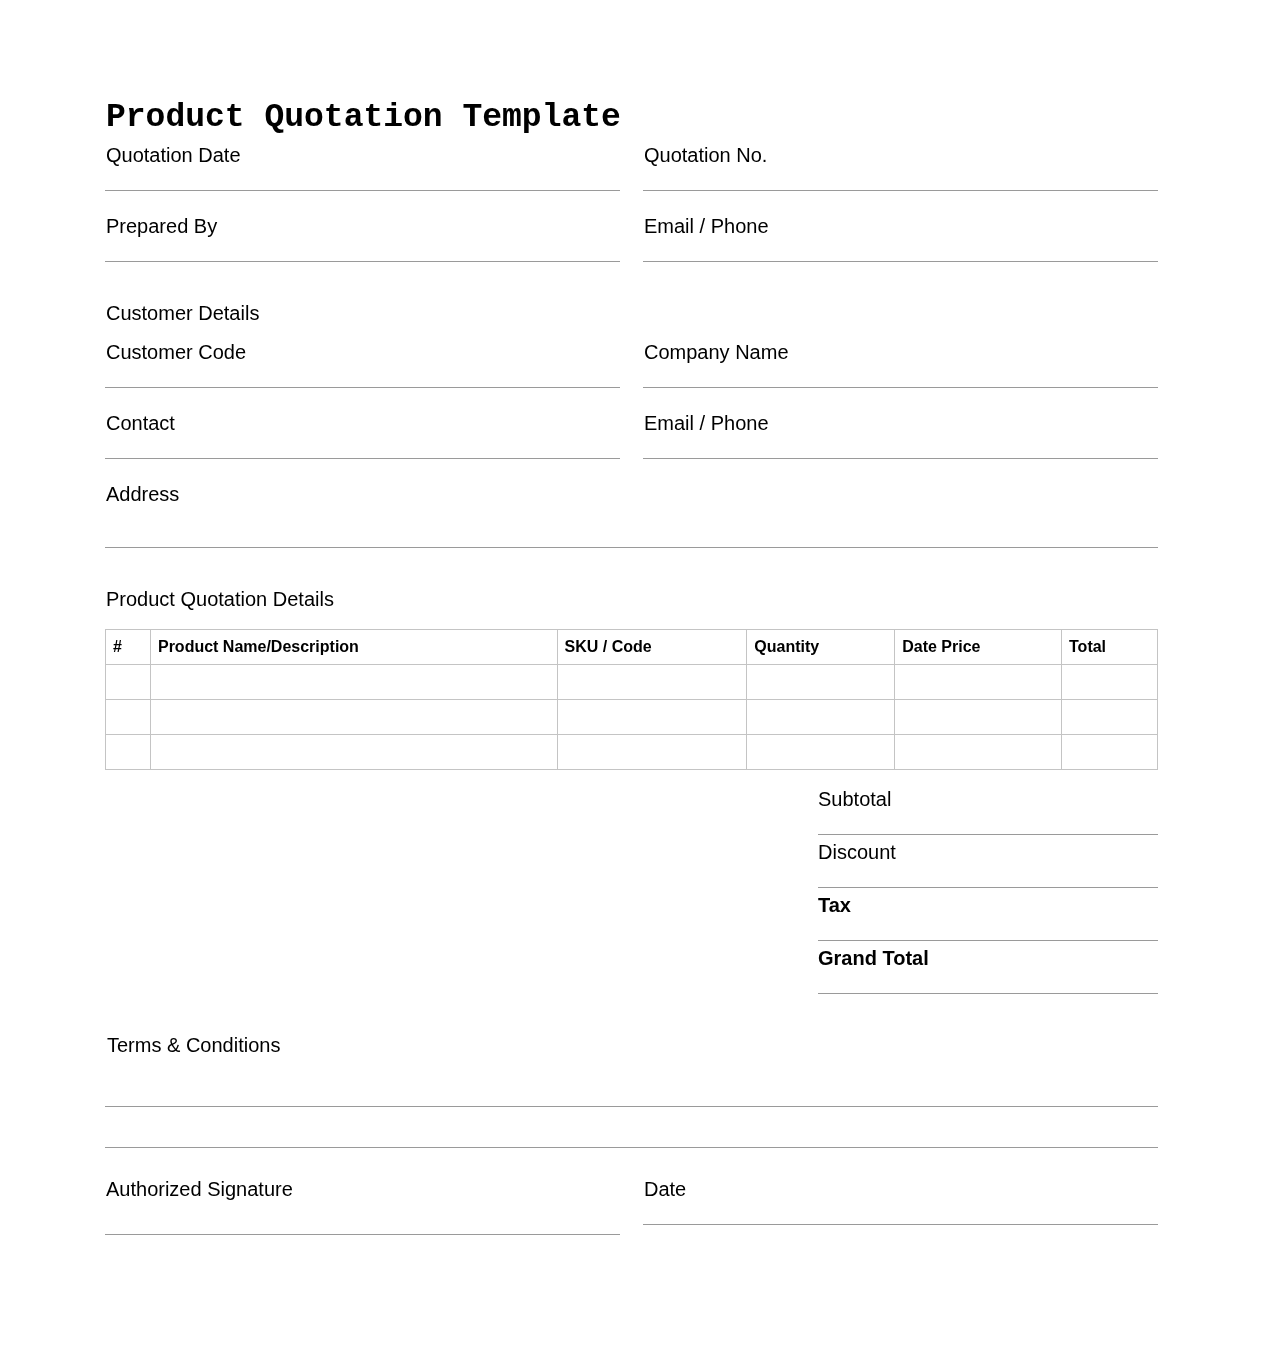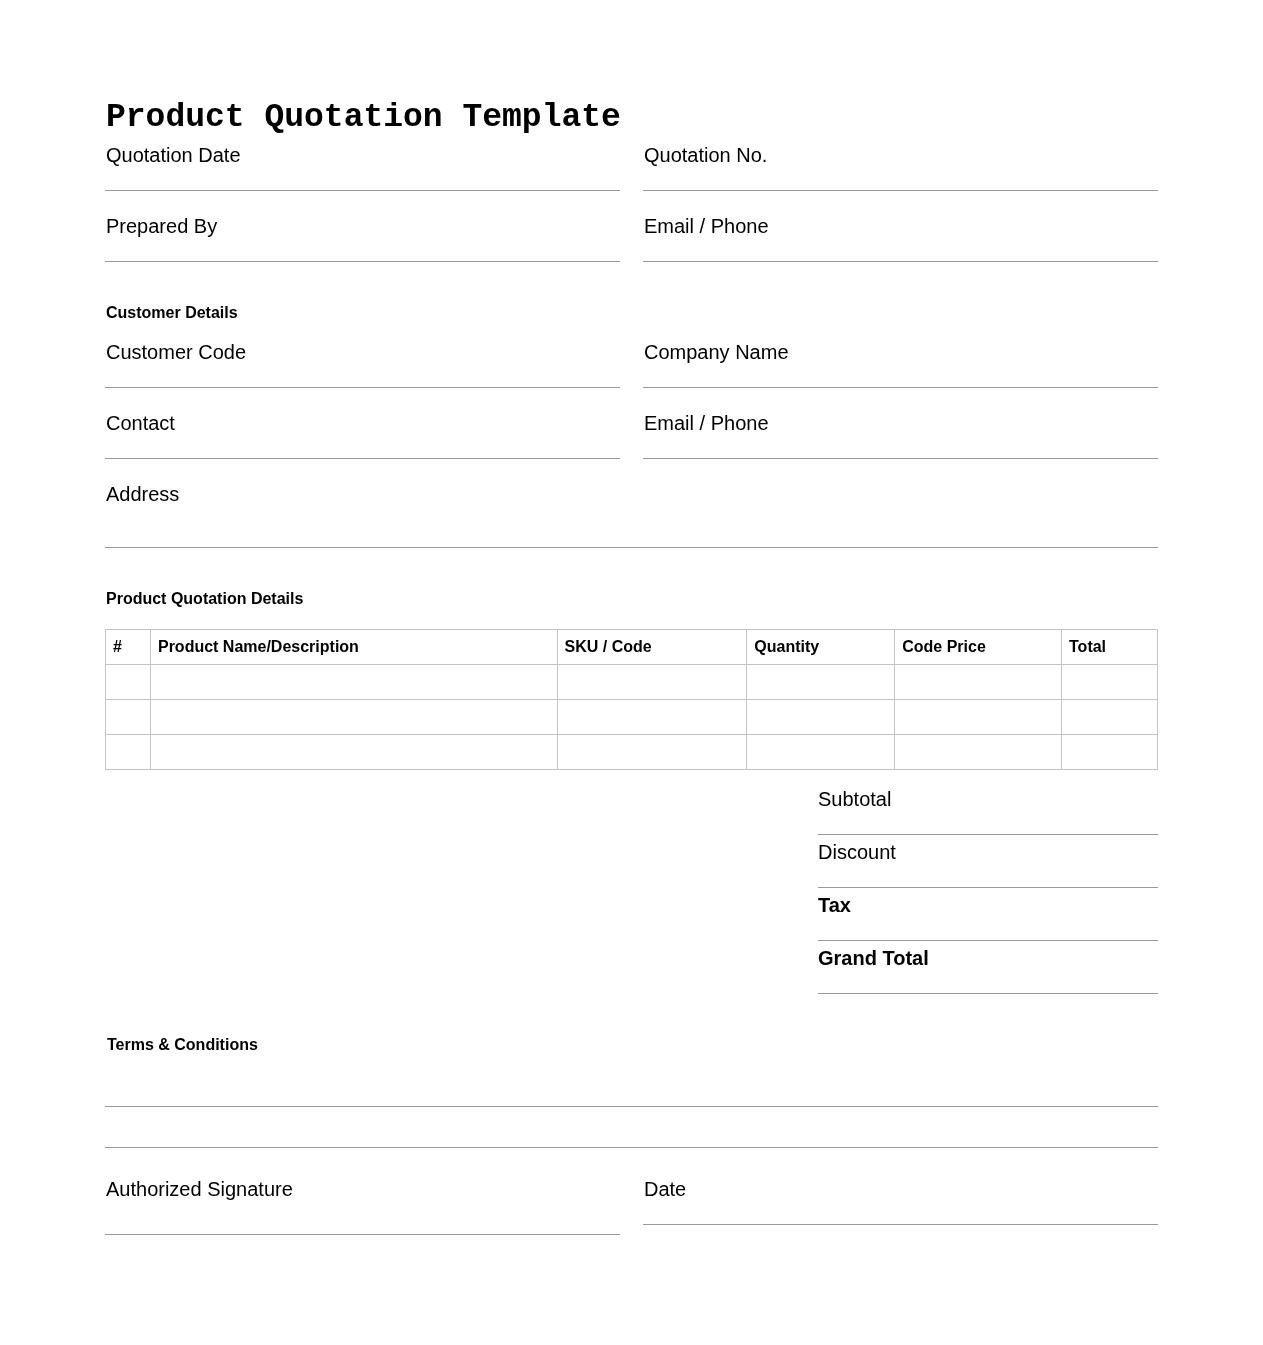--- a/index.html
+++ b/index.html
@@ -1,20 +1,20 @@
 <!DOCTYPE html>
 <html><head>
   <meta charset="utf-8">
   <style>
     html, body { margin: 0; padding: 0; background: #ffffff; }
     body { width: 1263px; height: 1345px; position: relative; font-family: "Liberation Sans", sans-serif; color: #000; }
     .abs { position: absolute; }
     .title { left: 106px; top: 100px; font-size: 33px; font-weight: bold; line-height: 36px; white-space: nowrap; font-family: Liberation Mono, monospace; }
     .label { font-size: 20px; line-height: 20px; white-space: nowrap; }
-    .h2 { font-size: 16px; font-weight: bold; line-height: 24px; white-space: nowrap; }
+    .h2 { font-size: 20px; font-weight: normal; line-height: 24px; white-space: nowrap; }
     .line { height: 0; border-top: 1px solid #9a9a9a; }
     table.q { position: absolute; left: 105px; top: 629px; width: 1053px; border-collapse: collapse; font-size: 16px; }
     table.q th, table.q td { border: 1px solid #c4c4c4; height: 34px; padding: 0 7px; text-align: left; }
     table.q th { font-weight: bold; }
     .bold { font-weight: bold; }
   </style>
 </head>
 <body>
 
 <div>
@@ -60,21 +60,21 @@
       <col style="width:148px">
       <col style="width:167px">
       <col style="width:96px">
     </colgroup>
     <thead>
       <tr>
         <th>#</th>
         <th>Product Name/Description</th>
         <th>SKU / Code</th>
         <th>Quantity</th>
-        <th>Code Price</th>
+        <th>Date Price</th>
         <th>Total</th>
       </tr>
     </thead>
     <tbody>
       <tr>
         <td></td>
         <td></td>
         <td></td>
         <td></td>
         <td></td>

